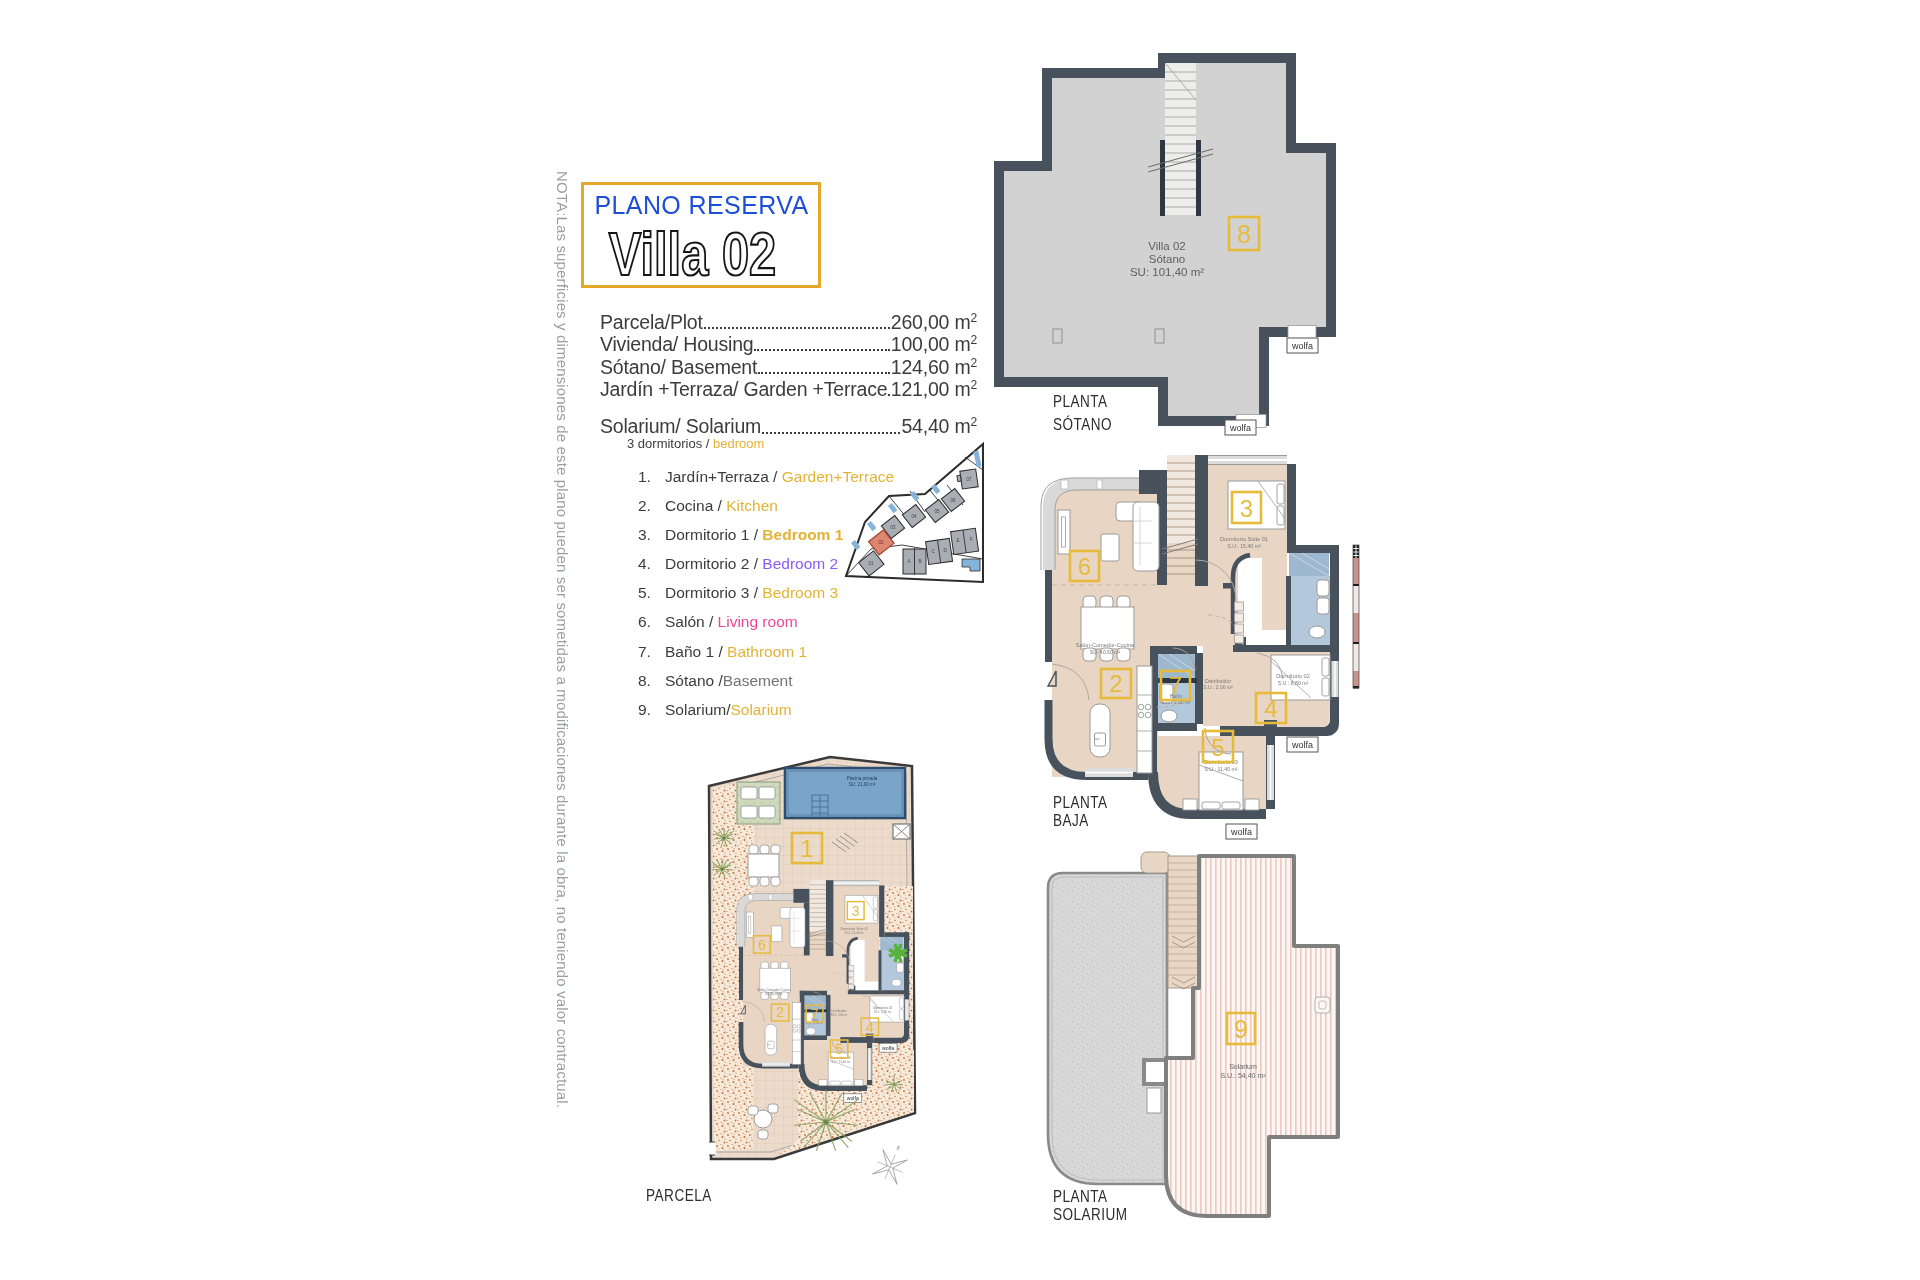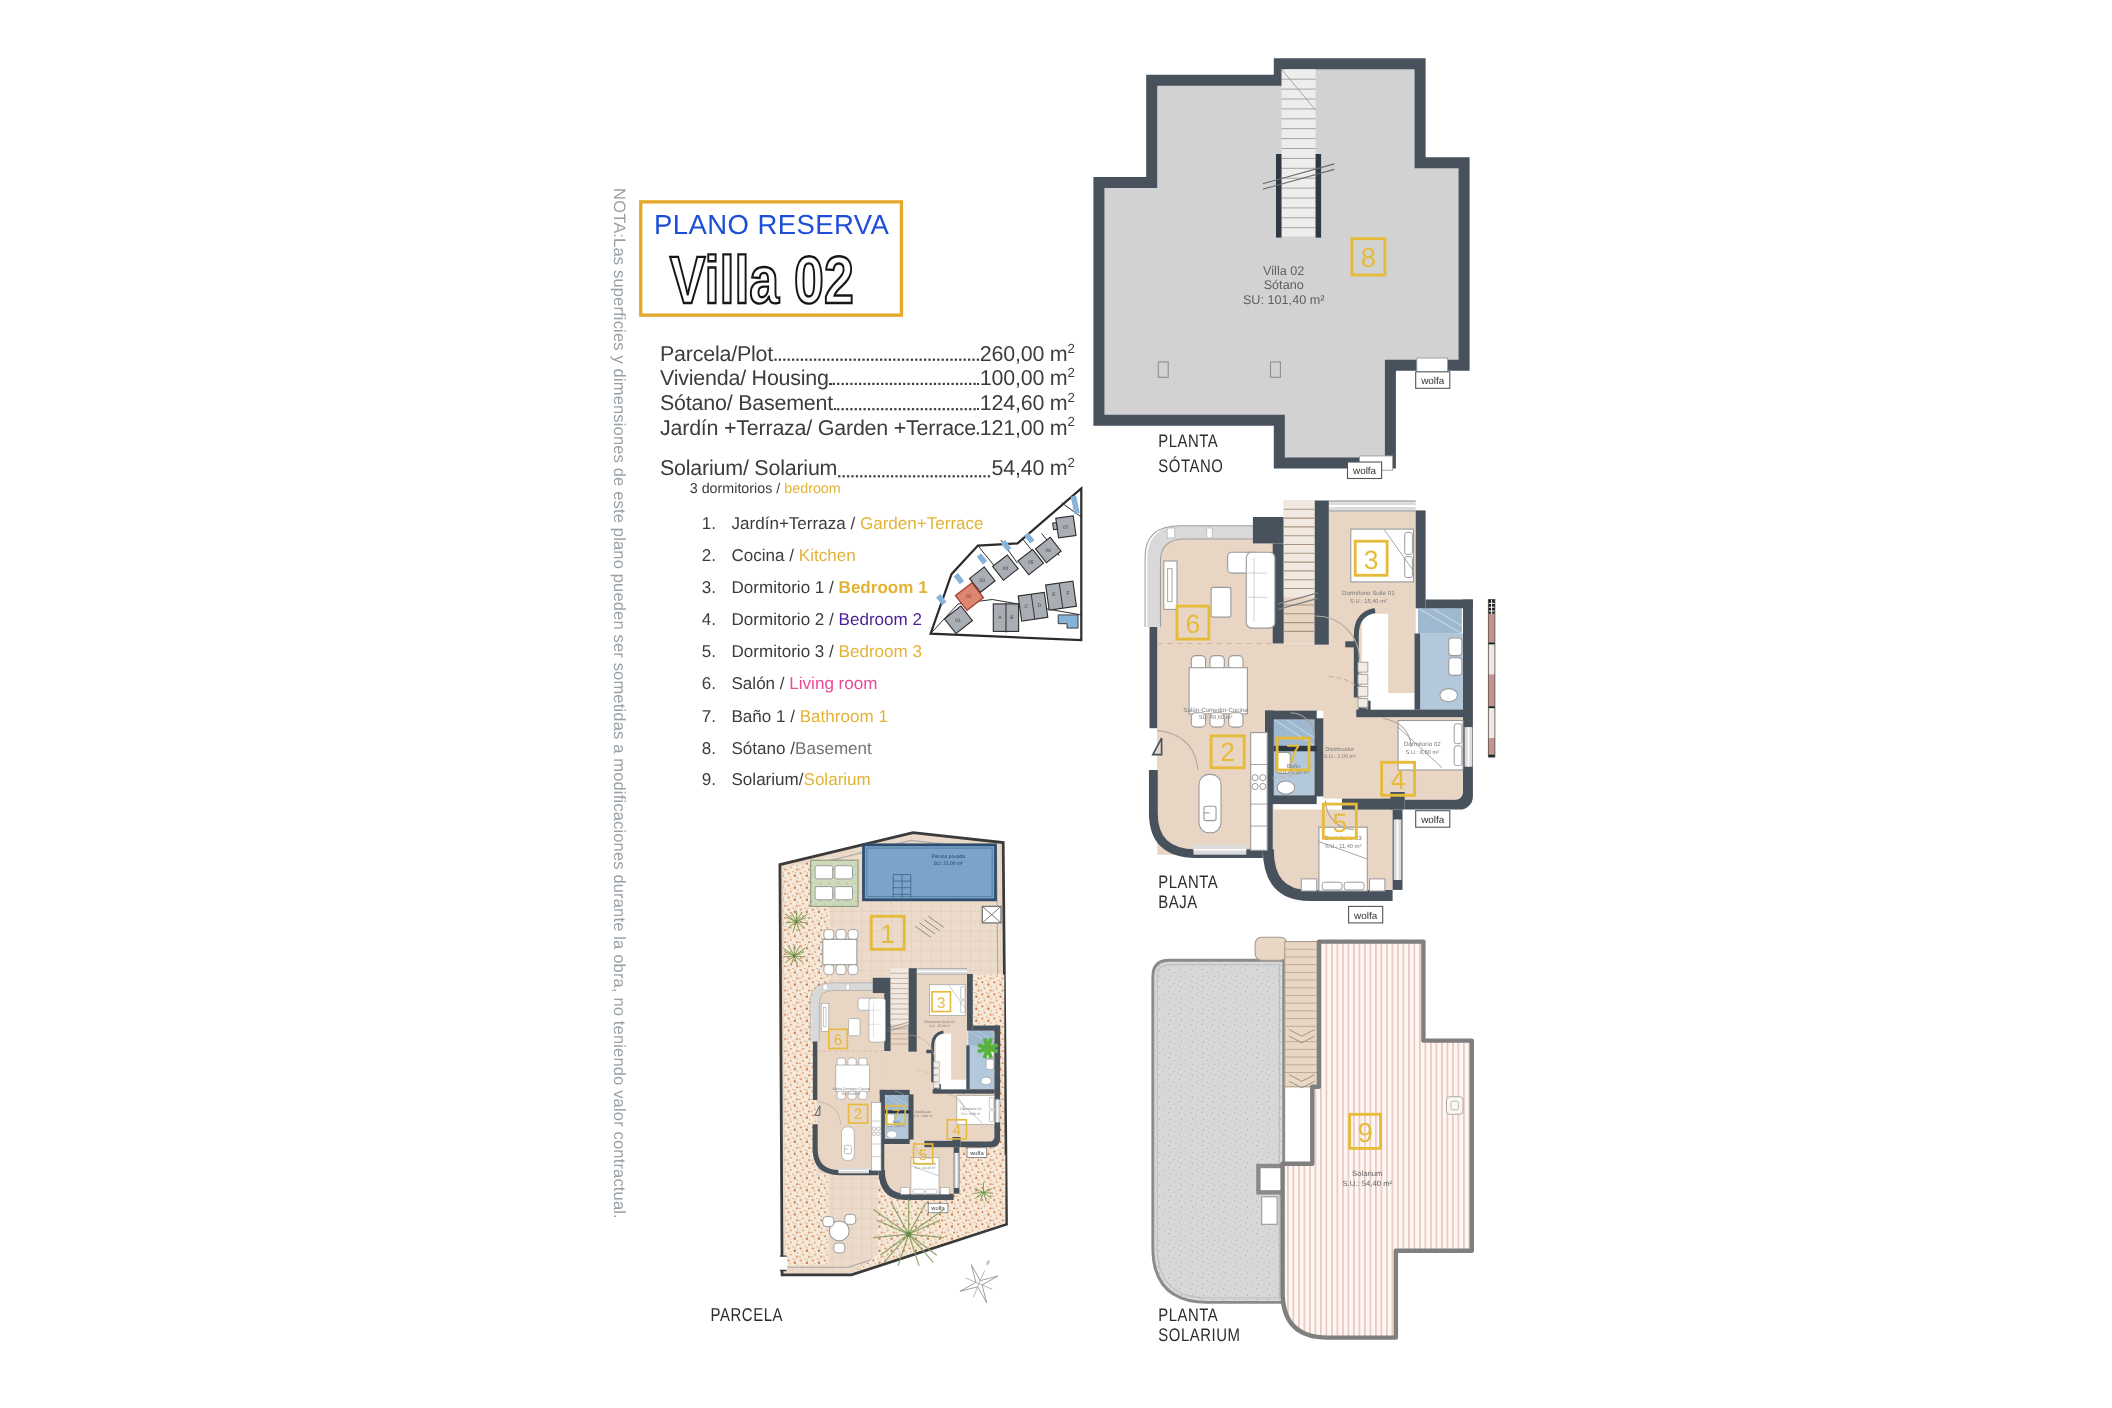--- a/index.html
+++ b/index.html
@@ -46,21 +46,21 @@
       <span>54,40 m<sup>2</sup></span>
     </div>
 </div>
 
 <div class="abs" style="left:627px;top:436px;font-size:13px;color:#3c3c3c;">3 dormitorios / <span style="color:#e3b335;">bedroom</span></div>
 
 <div class="abs" style="left:638px;top:468px;font-size:15.5px;color:#3c3c3c;">
   <div style="height:29.1px;"><span style="display:inline-block;width:19px;">1.</span><span style="display:inline-block;width:8px;"></span>Jardín+Terraza / <span style="color:#e3b335;">Garden+Terrace</span></div>
   <div style="height:29.1px;"><span style="display:inline-block;width:19px;">2.</span><span style="display:inline-block;width:8px;"></span>Cocina / <span style="color:#e3b335;">Kitchen</span></div>
   <div style="height:29.1px;"><span style="display:inline-block;width:19px;">3.</span><span style="display:inline-block;width:8px;"></span>Dormitorio 1 / <span style="color:#e3b335;font-weight:bold;">Bedroom 1</span></div>
-  <div style="height:29.1px;"><span style="display:inline-block;width:19px;">4.</span><span style="display:inline-block;width:8px;"></span>Dormitorio 2 / <span style="color:#4c1d95;margin-top:28px;">Bedroom 2</span></div>
+  <div style="height:29.1px;"><span style="display:inline-block;width:19px;">4.</span><span style="display:inline-block;width:8px;"></span>Dormitorio 2 / <span style="color:#8b5cf6;margin-top:28px;">Bedroom 2</span></div>
   <div style="height:29.1px;"><span style="display:inline-block;width:19px;">5.</span><span style="display:inline-block;width:8px;"></span>Dormitorio 3 / <span style="color:#e3b335;">Bedroom 3</span></div>
   <div style="height:29.1px;"><span style="display:inline-block;width:19px;">6.</span><span style="display:inline-block;width:8px;"></span>Salón / <span style="color:#ec4899;">Living room</span></div>
   <div style="height:29.1px;"><span style="display:inline-block;width:19px;">7.</span><span style="display:inline-block;width:8px;"></span>Baño 1 / <span style="color:#e3b335;">Bathroom 1</span></div>
   <div style="height:29.1px;"><span style="display:inline-block;width:19px;">8.</span><span style="display:inline-block;width:8px;"></span>Sótano /<span style="color:#737373;">Basement</span></div>
   <div style="height:29.1px;"><span style="display:inline-block;width:19px;">9.</span><span style="display:inline-block;width:8px;"></span>Solarium/<span style="color:#e3b335;">Solarium</span></div>
 </div>
 
 <div class="abs" style="left:1053px;top:390px;font-size:16.5px;color:#2d2d2d;line-height:23px;letter-spacing:0.6px;transform:scaleX(0.82);transform-origin:0 0;">PLANTA<br>SÓTANO</div>
 
 <div class="abs" style="left:1053px;top:793px;font-size:16.5px;color:#2d2d2d;line-height:18.2px;letter-spacing:0.6px;transform:scaleX(0.82);transform-origin:0 0;">PLANTA<br>BAJA</div>

